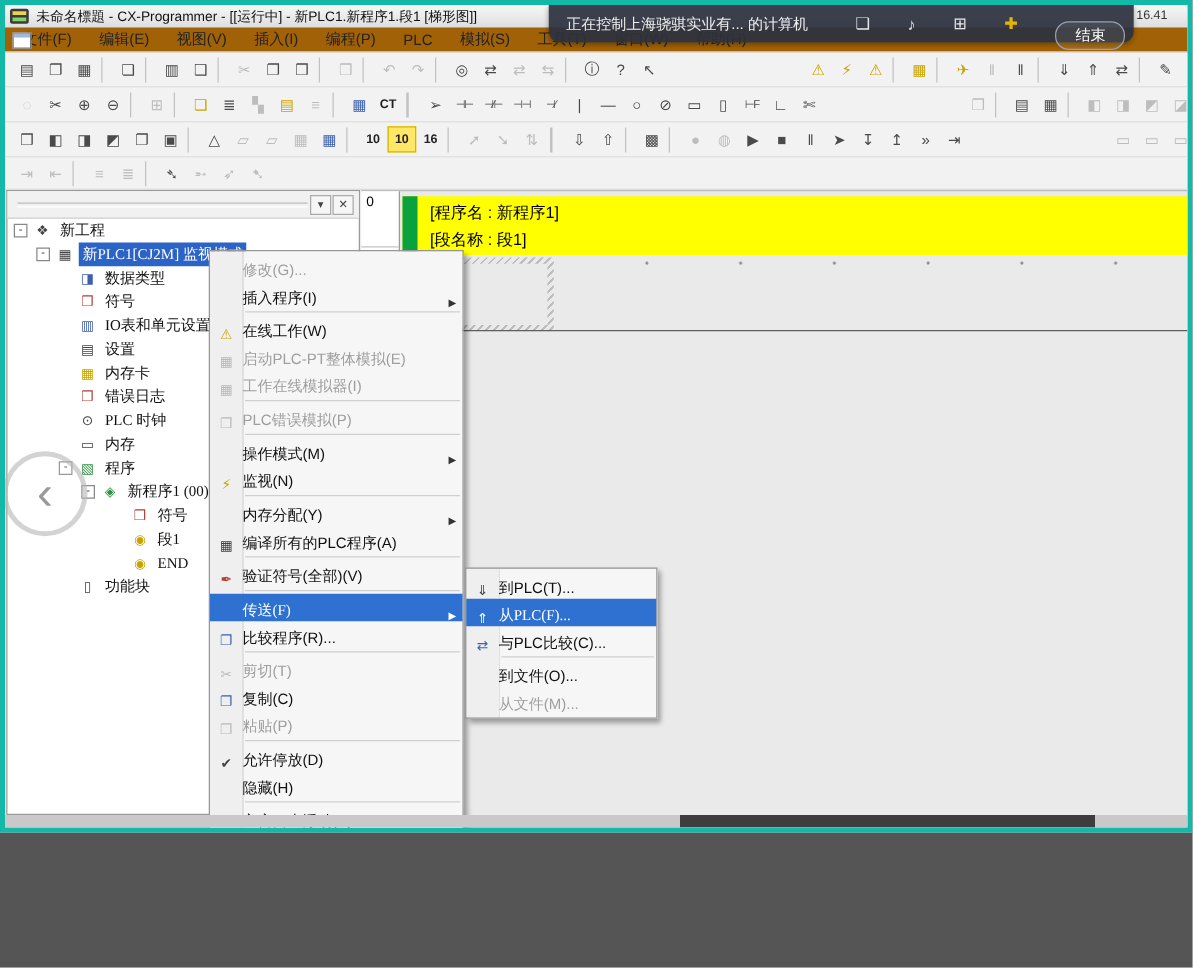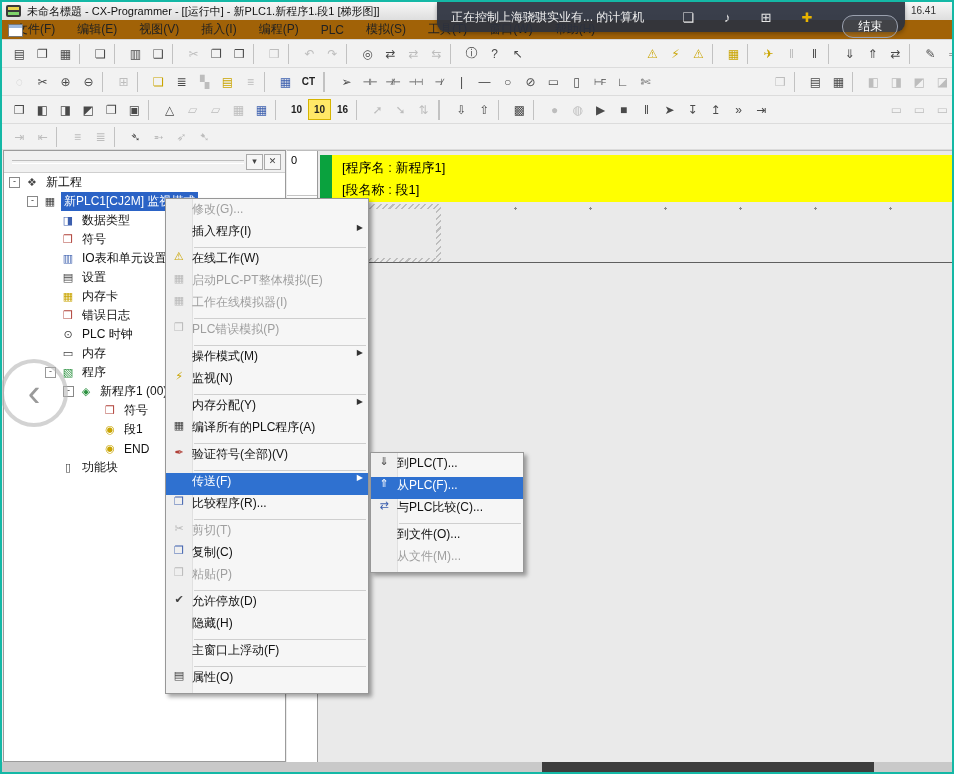--- a/index.html
+++ b/index.html
@@ -1,17 +1,17 @@
 <!DOCTYPE html>
 <html><head>
 <meta charset="utf-8">
 <style>
   html,body{margin:0;padding:0;}
   body{font-family:"Liberation Sans","DejaVu Sans",sans-serif;background:#555;}
-  #screen{position:relative;width:954px;height:774px;background:#ececec;overflow:hidden;border:2px solid #14b8a6;box-sizing:border-box;}
+  #screen{position:relative;width:954px;height:666px;background:#ececec;overflow:hidden;border:4px solid #14b8a6;box-sizing:border-box;}
   
   .titlebar{position:absolute;left:0;top:0;width:100%;height:18px;background:linear-gradient(#f7f7f7,#dedede);display:flex;align-items:center;border-bottom:1px solid #cfcfcf;}
   .appicon{width:15px;height:12px;margin:0 6px 0 4px;background:#3a3a3a;border-radius:2px;position:relative;}
   .appicon::before{content:"";position:absolute;left:2px;top:2px;right:2px;height:3px;background:#e8d44d;}
   .appicon::after{content:"";position:absolute;left:2px;bottom:2px;right:2px;height:3px;background:#7fd46a;}
   .titletext{font-size:11px;color:#111;white-space:nowrap;}
   
   .menubar{position:absolute;left:0;top:18px;width:100%;height:20px;background:#a16207;display:flex;align-items:center;gap:22px;padding-left:14px;box-sizing:border-box;border-bottom:1px solid #d6d6d6;}
   .menubar .winicon{position:absolute;left:6px;top:4px;width:13px;height:11px;border:1px solid #777;background:#fff;}
   .menubar .winicon::before{content:"";display:block;height:3px;background:#9db8dd;}
@@ -35,45 +35,45 @@
   .treehead .groove{position:absolute;left:8px;top:9px;width:232px;height:2px;border-top:1px solid #bdbdbd;border-bottom:1px solid #fff;}
   .treehead .hbtn{position:absolute;top:3px;width:15px;height:14px;border:1px solid #aaa;background:#f6f6f6;font-size:9px;line-height:13px;text-align:center;color:#444;}
   .treehead .hbtn.dd{right:22px;}
   .treehead .hbtn.cl{right:4px;font-weight:bold;}
   .tree{position:absolute;left:0;top:22px;right:0;bottom:0;overflow:hidden;display:flex;flex-direction:column;}
   .ti{height:19px;display:flex;align-items:center;font-size:12px;color:#111;white-space:nowrap;}
   .ti.lv0{padding-left:5px;} .ti.lv1{padding-left:23px;} .ti.lv2{padding-left:41px;} .ti.lv3{padding-left:59px;} .ti.lv4{padding-left:83px;}
   .exp{width:9px;height:9px;border:1px solid #888;background:#fff;font-size:9px;line-height:7px;text-align:center;color:#333;margin-right:4px;flex:none;}
   .exp:empty{visibility:hidden;}
   .tic{width:16px;text-align:center;font-size:11px;margin-right:3px;flex:none;}
-  .tlb{padding:1px 3px;}
+  .tlb{padding:1px 3px;font-family:Liberation Serif, serif;}
   .ti.sel .tlb{background:#2b63c6;color:#fff;}
   .ic-k{color:#444;} .ic-b{color:#3c5fae;} .ic-r{color:#b04038;} .ic-g{color:#2c9140;} .ic-y{color:#c9a400;}
   
   .ladder{position:absolute;left:285px;top:0;right:0;height:100%;background:#eaeaea;border-top:1px solid #bdbdbd;}
   .margincol{position:absolute;left:0;top:0;width:31px;height:100%;background:#fff;border-right:1px solid #9b9b9b;box-sizing:border-box;}
   .rungnum{padding:3px 0 0 4px;font-size:11px;color:#000;height:45px;border-bottom:1px solid #c4c4c4;box-sizing:border-box;}
   .comment{position:absolute;left:33px;top:4px;right:0;height:47px;background:#ffff00;}
   .greenbar{position:absolute;left:0;top:0;width:12px;height:100%;background:#0aa23e;}
   .cline{position:absolute;left:22px;font-size:13px;color:#000;white-space:nowrap;}
   .cline.l1{top:4px;} .cline.l2{top:26px;}
   .dotsrow{position:absolute;left:155px;top:56px;right:4px;height:3px;background-image:radial-gradient(circle,#8a8a8a 1px,transparent 1.4px);background-size:75px 3px;background-position:36px 0;}
   .hatch{position:absolute;left:55px;top:53px;width:99px;height:59px;background:repeating-linear-gradient(135deg,#bdbdbd 0 1.5px,transparent 1.5px 4.5px);}
   .hatch-in{position:absolute;inset:5px;background:#eaeaea;}
   .rungline{position:absolute;left:55px;top:111px;right:0;height:1px;background:#5f5f5f;}
   
   .popup{position:absolute;background:linear-gradient(90deg,#efefef 0 26px,#e0e0e0 26px 27px,#f6f6f6 27px);border:1px solid #979797;box-shadow:3px 3px 4px rgba(0,0,0,.35);padding:2px 0;display:flex;flex-direction:column;z-index:40;}
   #ctxmenu{left:163px;top:196px;width:202px;}
   #submenu{left:368px;top:450px;width:152px;z-index:41;}
-  .mi{height:22px;display:flex;align-items:flex-start;font-size:12px;color:#111;position:relative;padding-right:14px;}
+  .mi{height:22px;display:flex;align-items:flex-end;font-size:12px;color:#111;position:relative;padding-right:14px;}
   .mi-ic{width:26px;text-align:center;font-size:11px;flex:none;}
   .mi-lb{white-space:nowrap;}
   .mi-ar{position:absolute;right:5px;font-size:8px;color:#333;}
   .mi.off{color:#9f9f9f;} .mi.off .mi-ic{color:#b9b9b9;}
-  .mi.sel{background:#2f71d0;color:#fff;} .mi.sel .mi-ic,.mi.sel .mi-ar{color:#fff;}
+  .mi.sel{background:#2f71d0;color:#fff;font-family:Liberation Serif, serif;} .mi.sel .mi-ic,.mi.sel .mi-ar{color:#fff;}
   .mi.sep{height:0;border-top:1px solid #cfcfcf;margin:2px 2px 2px 28px;padding:0;}
   
   .remotebar{position:absolute;left:435px;top:0;width:468px;height:30px;background:rgba(44,50,62,.93);border-radius:0 0 9px 9px;display:flex;align-items:center;color:#eee;z-index:50;box-shadow:0 2px 4px rgba(0,0,0,.3);}
   .rb-text{font-size:12px;margin-left:14px;white-space:nowrap;}
   .rb-icons{display:flex;align-items:center;gap:30px;margin-left:38px;}
   .rb-ic{font-size:13px;color:#e6e6e6;}
   .rb-ic.gold{color:#e8b400;}
   .rb-end{margin-left:30px;border:1px solid #9aa0ae;border-radius:11px;padding:2px 15px;font-size:12px;color:#fff;background:rgba(255,255,255,.07);margin-top:19px;}
   .cornertime{position:absolute;right:16px;top:3px;font-size:10px;color:#333;z-index:51;}
   .backcircle{position:absolute;left:-2px;top:357px;width:68px;height:68px;border:4px solid rgba(175,175,175,.55);border-radius:50%;background:rgba(255,255,255,.15);display:flex;align-items:center;justify-content:center;font-size:38px;color:#9a9a9a;z-index:60;box-sizing:border-box;}

